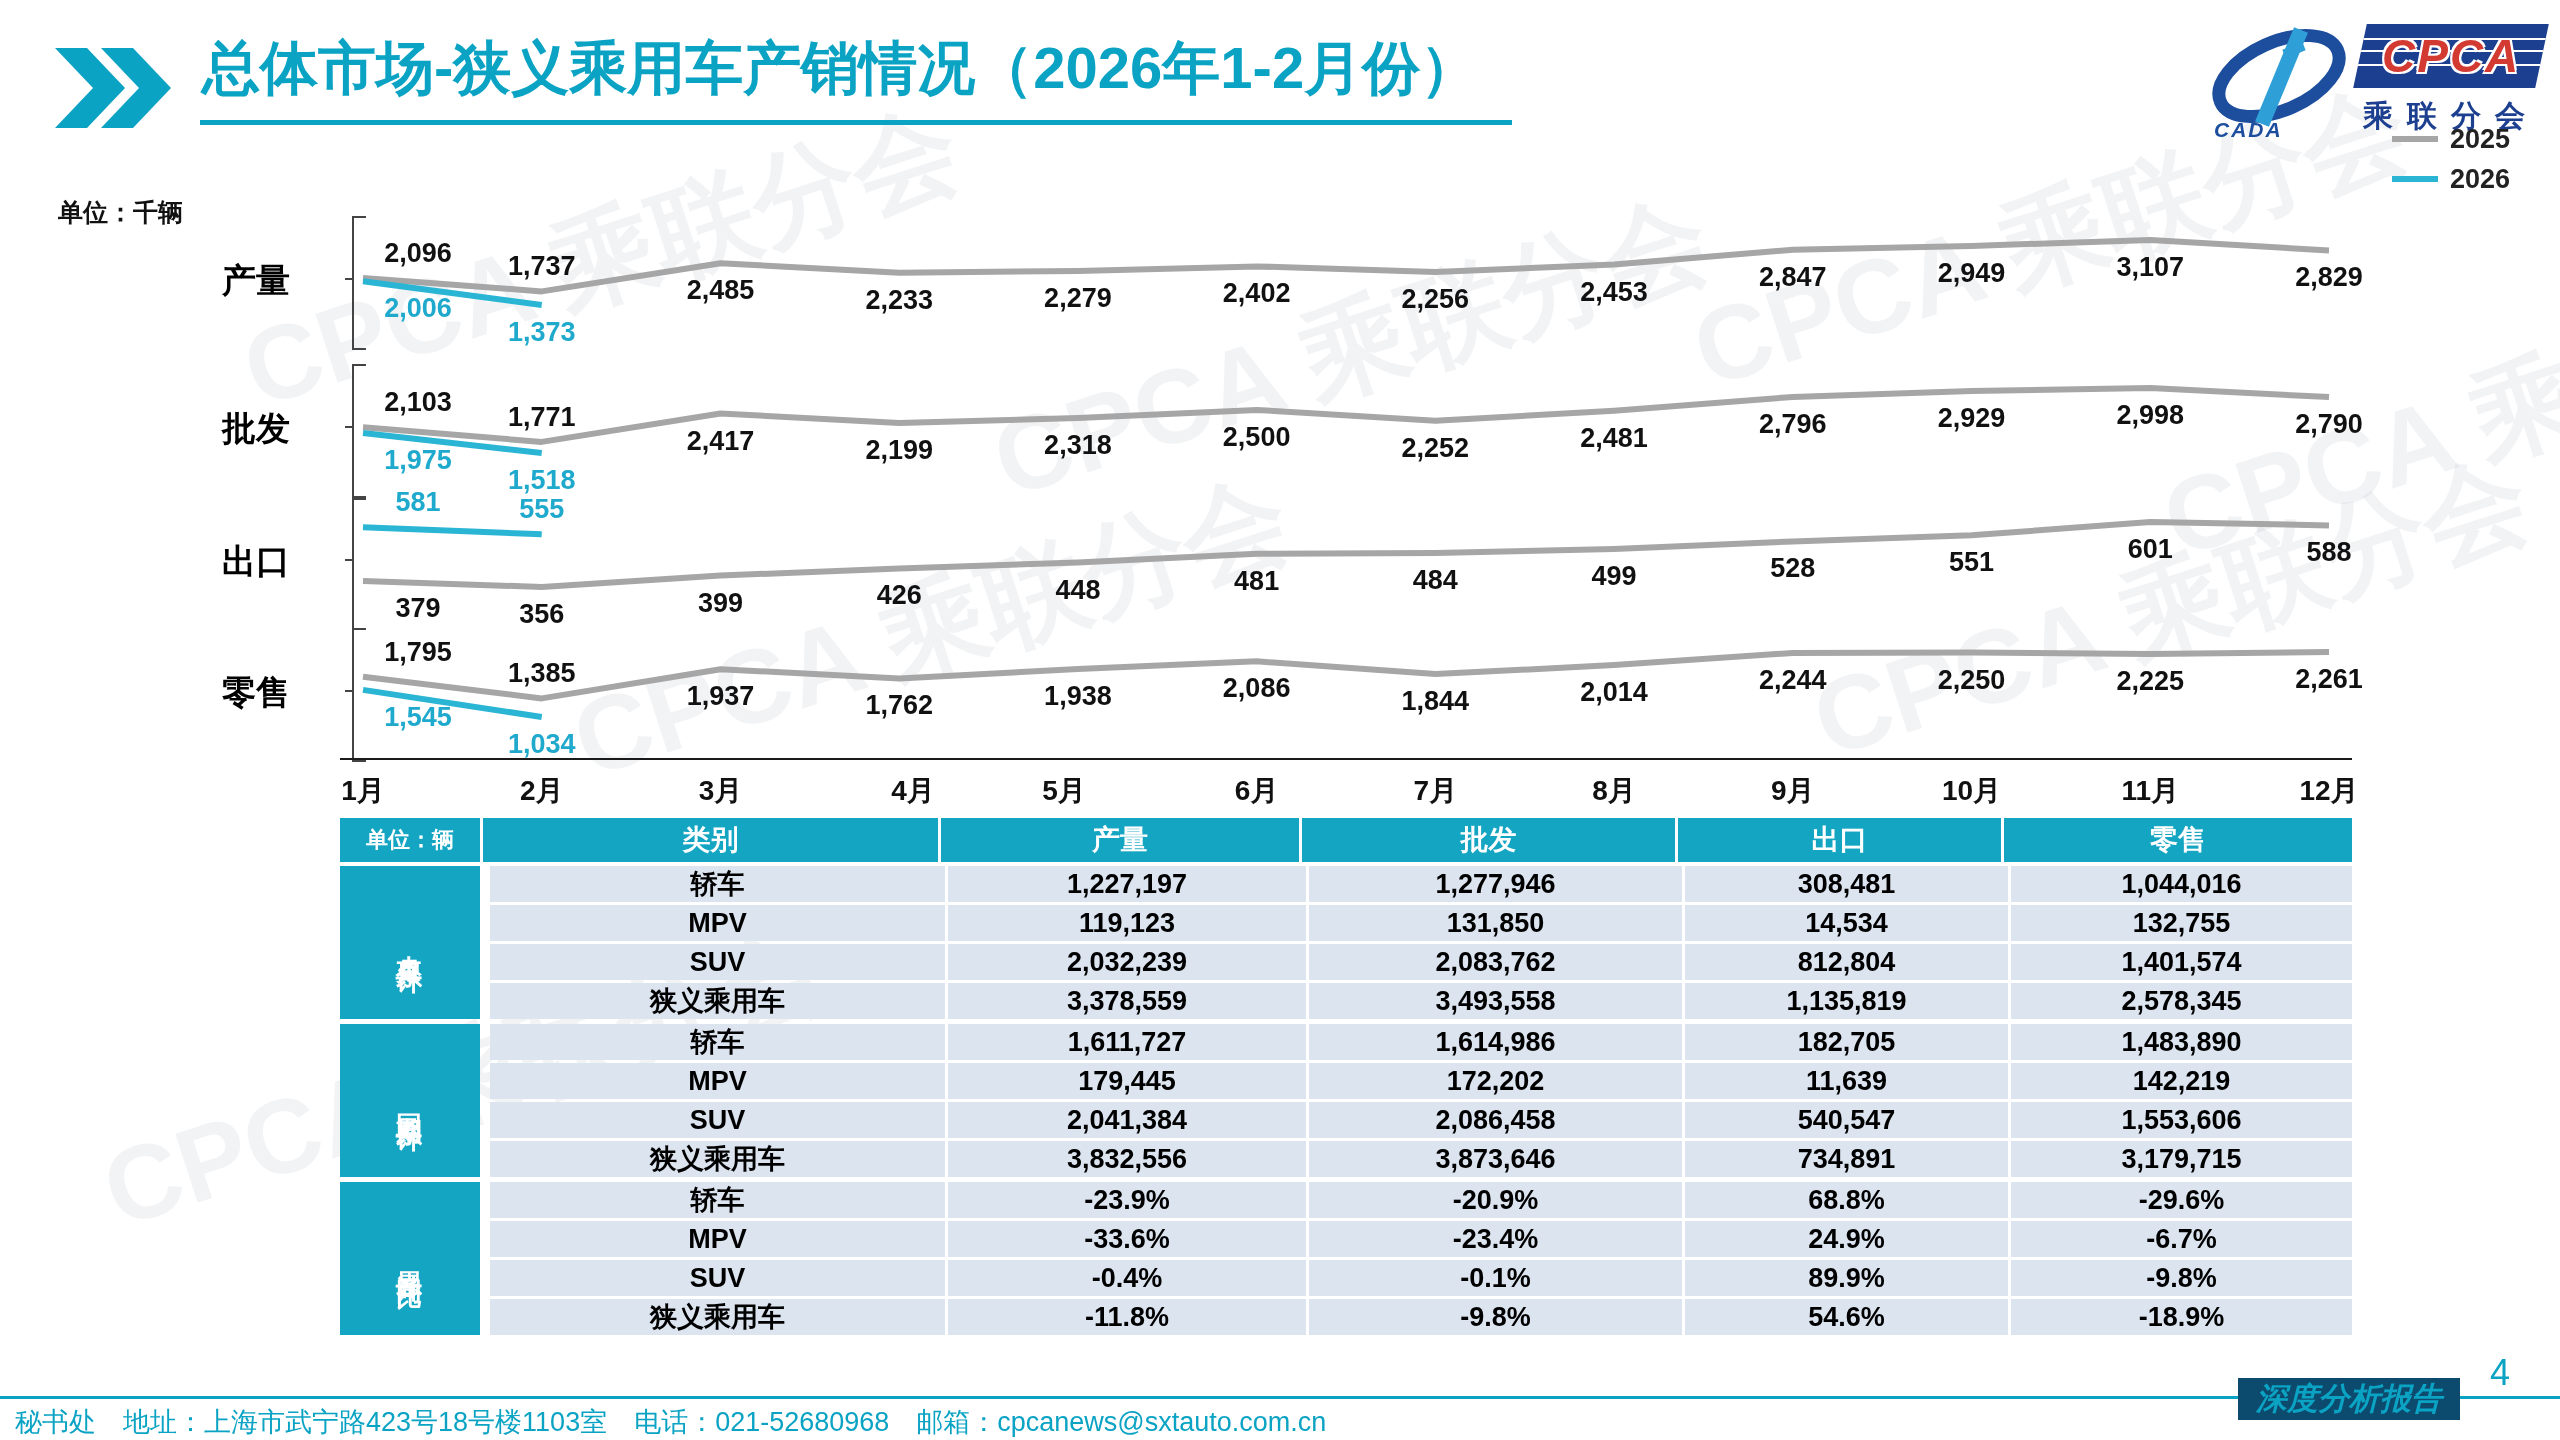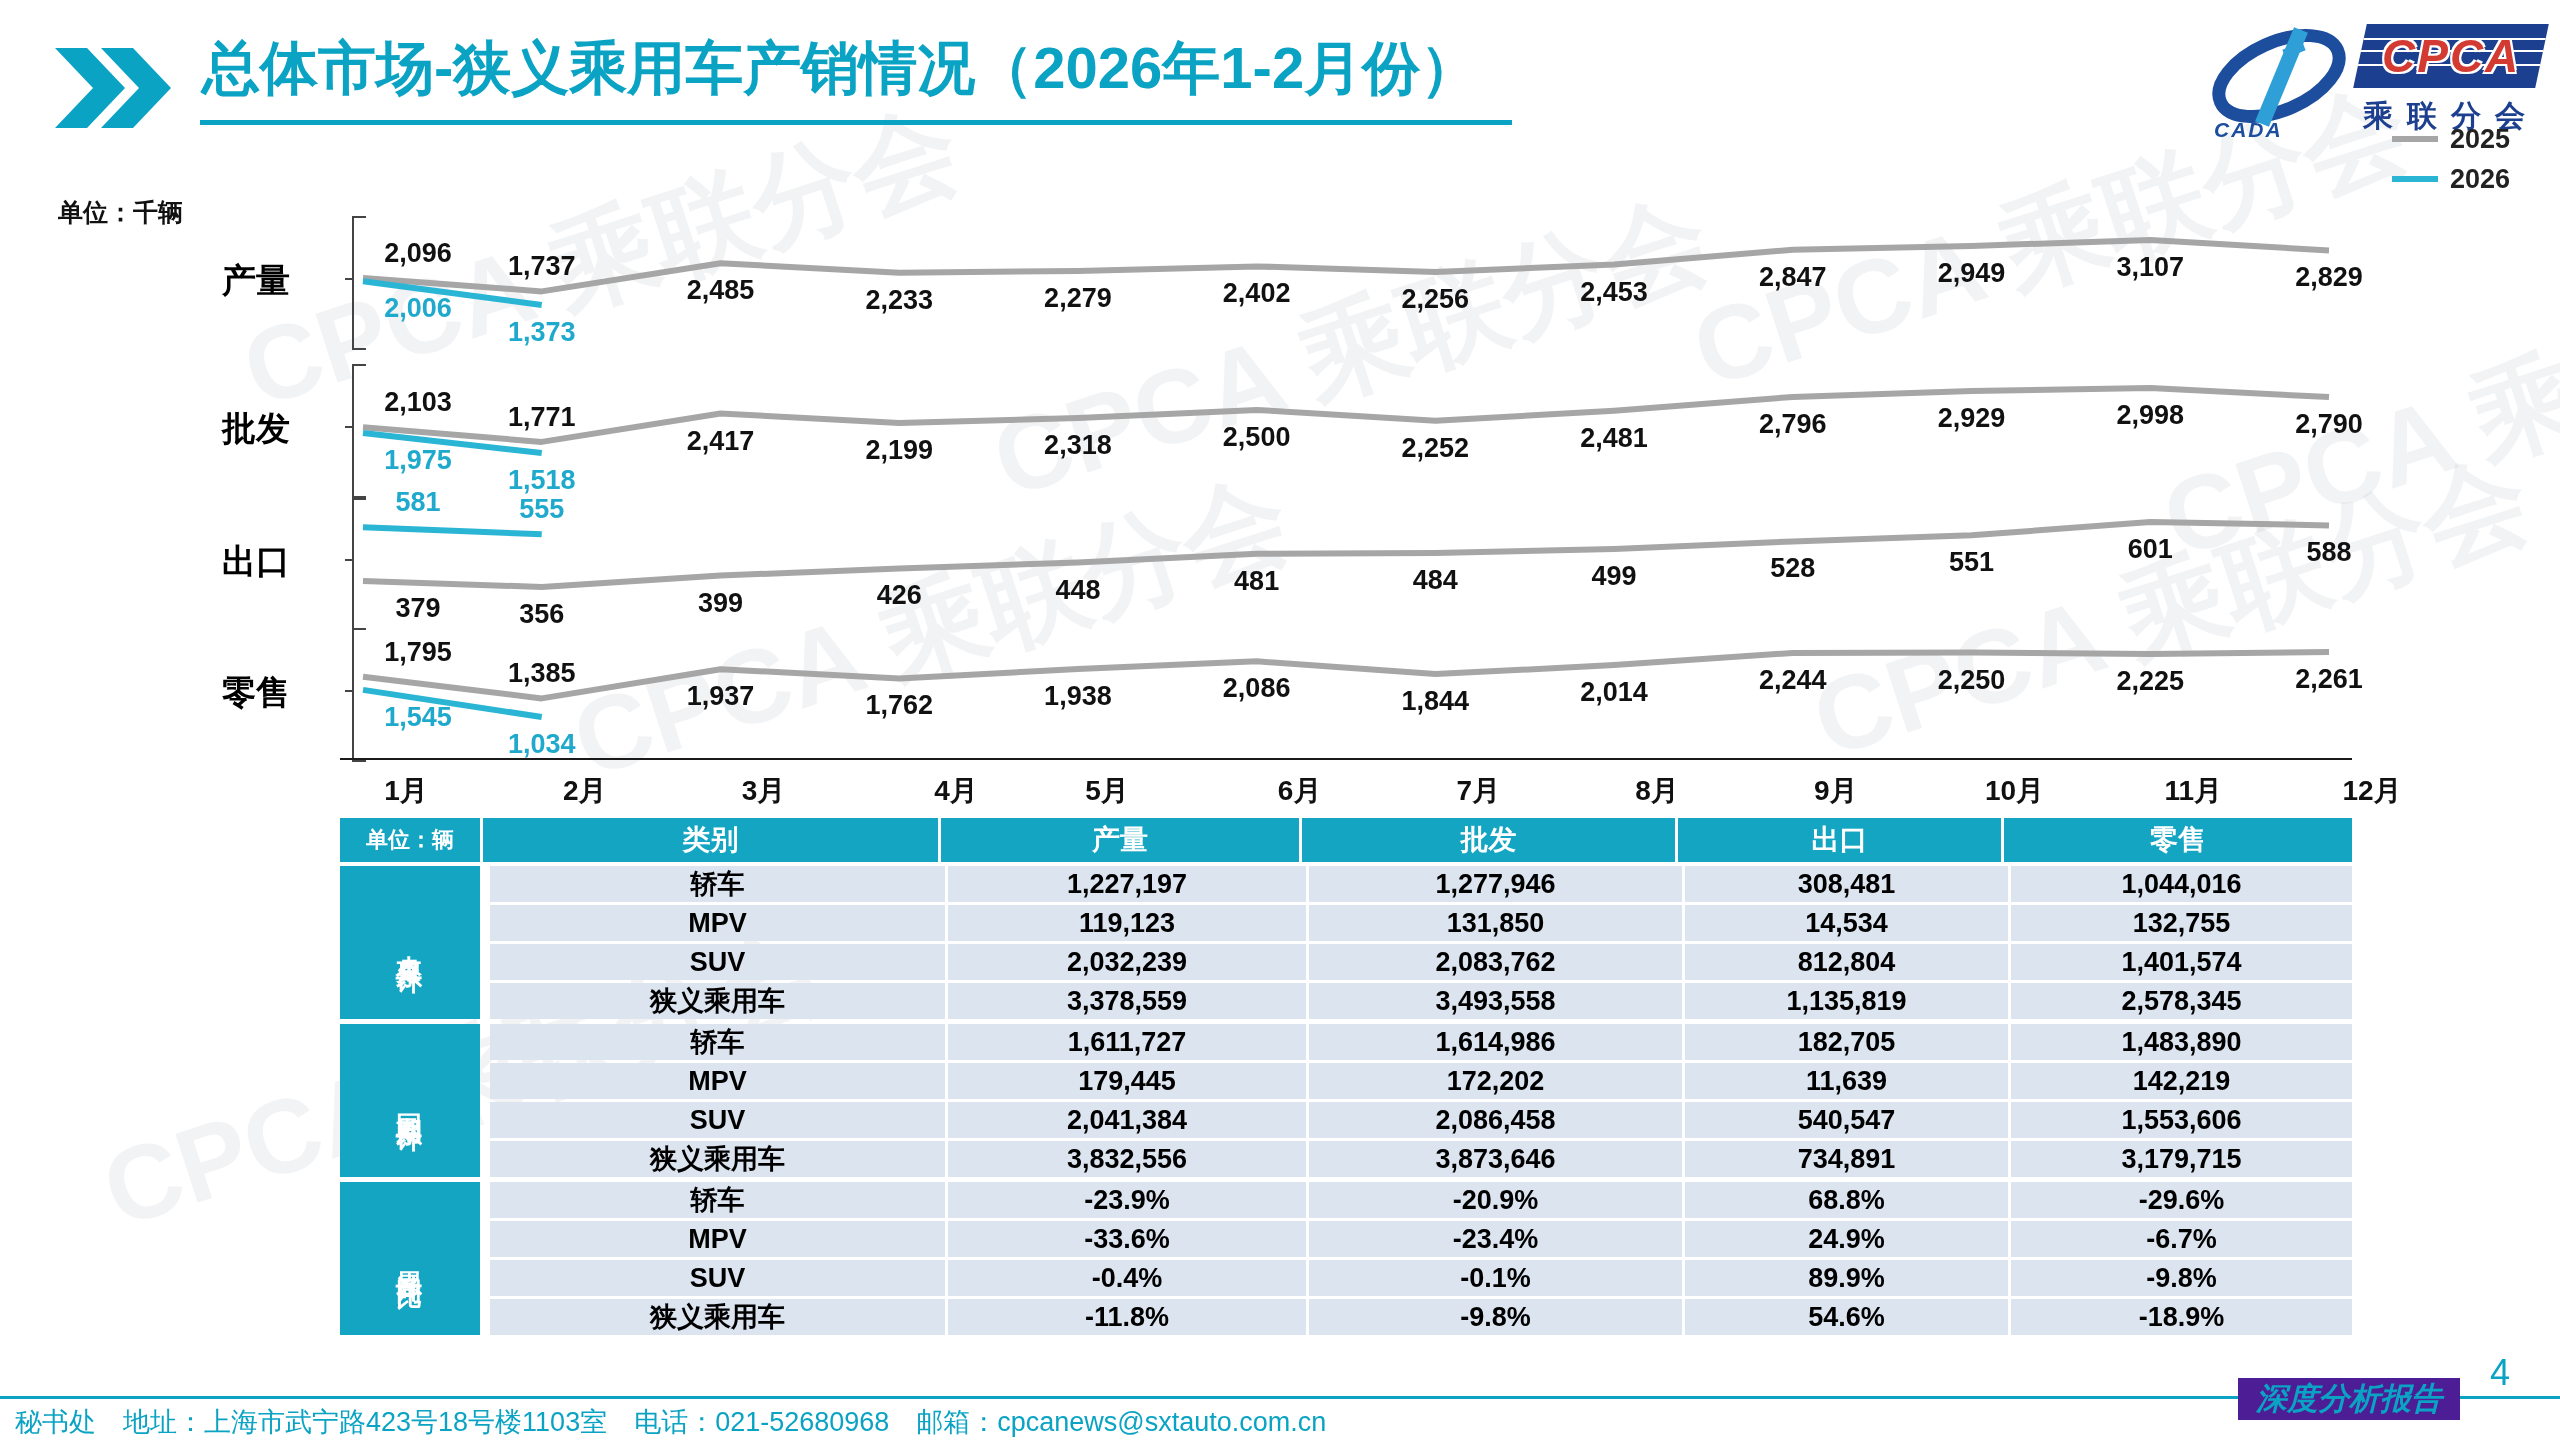--- a/index.html
+++ b/index.html
@@ -27,42 +27,42 @@
   .legend{position:absolute;left:2392px;top:126px;}
   .legend-item{display:flex;align-items:center;height:26px;margin-bottom:14px;}
   .legend-swatch{width:46px;height:6px;margin-right:12px;}
   .legend-label{font-size:27px;font-weight:bold;color:#222;}
   .chart-row-label{position:absolute;left:222px;width:130px;font-size:34px;font-weight:bold;color:#000;}
   .bracket{position:absolute;width:12px;border:2px solid #444;border-right:none;}
   .bracket::before{content:'';position:absolute;left:-9px;top:46%;width:9px;height:2px;background:#444;}
   .chart-svg{position:absolute;left:340px;overflow:visible;}
   .axis-line{position:absolute;left:340px;top:758px;width:2012px;height:2px;background:#1a1a1a;}
   .month-axis{position:absolute;left:340px;top:772px;width:2012px;height:36px;}
-  .month-label{position:absolute;transform:translateX(-50%);font-size:28px;font-weight:bold;color:#111;white-space:nowrap;margin-left:43px;}
+  .month-label{position:absolute;transform:translateX(-50%);font-size:28px;font-weight:bold;color:#111;white-space:nowrap;}
 
   
   .data-table{position:absolute;left:340px;top:818px;width:2012px;text-align:center;}
   .t-row{display:flex;gap:3px;}
   .t-head{height:44px;margin-bottom:4px;}
   .t-head .t-cell{background:#14a5c3;color:#fff;font-weight:bold;font-size:28px;}
   .t-cell{display:flex;align-items:center;justify-content:center;}
   .t-group{display:flex;gap:10px;margin-bottom:5px;}
   .group-label{width:140px;background:#14a5c3;color:#fff;font-weight:bold;font-size:26px;
     display:flex;align-items:center;justify-content:center;
     writing-mode:vertical-lr;text-orientation:upright;letter-spacing:4px;}
   .group-rows{display:flex;flex-direction:column;gap:3px;flex:1;}
   .g-row{display:flex;gap:3px;height:36px;}
   .d-cell{background:#dce4f0;color:#000;font-weight:bold;font-size:27px;}
   .w-cat{width:455px;} .w-c1{width:358px;} .w-c2{width:373px;} .w-c3{width:323px;} .w-c4{flex:1;}
   .w-unit{width:140px;font-size:22px !important;}
 
   
   .source-note{position:absolute;left:340px;top:1346px;font-size:27px;font-weight:bold;color:#0ba3c4;}
   .footer-line{position:absolute;left:0;top:1396px;width:2560px;height:3px;background:#0ba3c4;}
-  .report-type{position:absolute;left:2238px;top:1378px;background:#4c1d95;padding:0 18px;
+  .report-type{position:absolute;left:2238px;top:1378px;background:#0c4a6e;padding:0 18px;
     font-family:"DejaVu Serif","Liberation Serif",serif;font-style:italic;font-weight:bold;
     font-size:31px;color:#0ba3c4;white-space:nowrap;z-index:3;}
   .page-number{position:absolute;left:2490px;top:1352px;font-size:36px;color:#0ba3c4;}
   .footer-bar{position:absolute;left:15px;top:1404px;font-size:27px;color:#0ba3c4;white-space:nowrap;}
 
   
   .watermark{position:absolute;transform:rotate(-18deg);font-size:105px;font-weight:bold;
     color:rgba(125,140,155,0.10);white-space:nowrap;pointer-events:none;z-index:0;}
 </style>
 </head>

